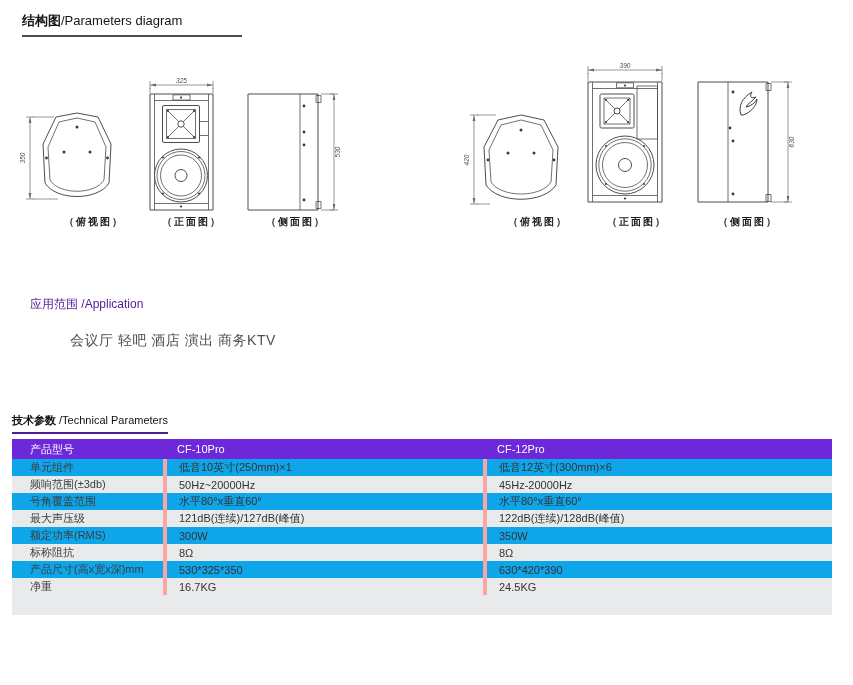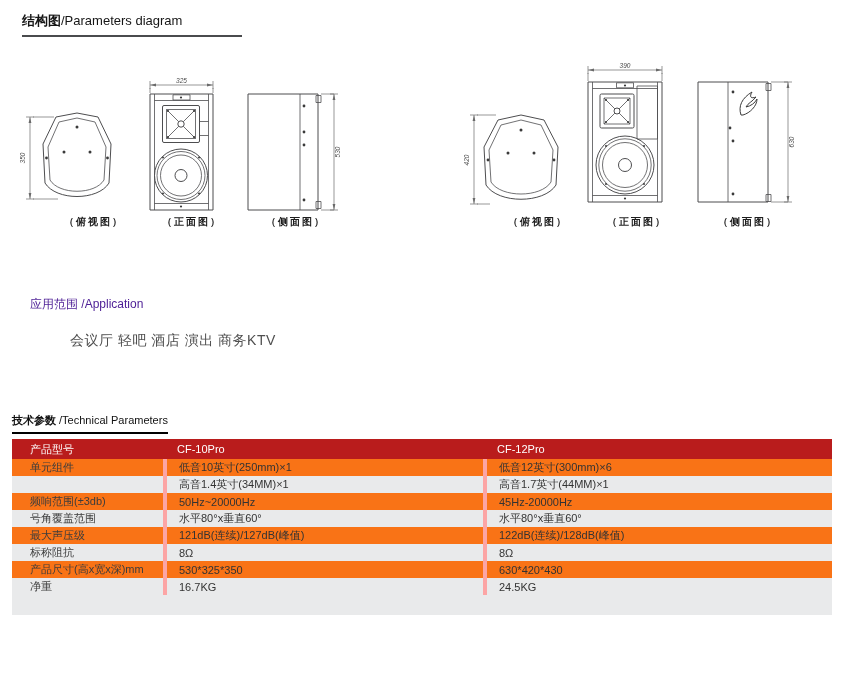--- a/index.html
+++ b/index.html
@@ -10,21 +10,21 @@
   
   .struct-title{
     position:absolute;left:22px;top:12px;width:220px;padding-bottom:5px;
     border-bottom:2px solid #4a4b4d;font-size:13px;color:#151515;white-space:nowrap;
   }
   .struct-title .zh{font-weight:bold;}
   .app-title{position:absolute;left:30px;top:296px;font-size:12px;color:#4c1d95;}
   .app-content{position:absolute;left:30px;top:332px;font-size:14px;color:#4f4f4f;letter-spacing:0.5px;margin-left:40px;}
   .tech-title{
     position:absolute;left:12px;top:413px;display:inline-block;padding-bottom:4px;
-    border-bottom:2px solid #000000;font-size:11px;color:#111;white-space:nowrap;
+    border-bottom:2px solid #4c1d95;font-size:11px;color:#111;white-space:nowrap;
   }
   .tech-title .zh{font-weight:bold;}
   
   .view-caption{
     position:absolute;top:215px;font-size:10px;font-weight:700;letter-spacing:2px;
     color:#1d1d1d;text-align:right;white-space:nowrap;
   }
   #cap1{left:28px;width:96px;}
   #cap2{left:142px;width:80px;}
   #cap3{left:242px;width:84px;}
@@ -33,25 +33,25 @@
   #cap6{left:692px;width:86px;}
   
   .diagram-svg{position:absolute;left:0;top:48px;}
   .diagram-svg *{vector-effect:non-scaling-stroke;}
   
   .tech-table{
     position:absolute;left:12px;top:439px;width:820px;border-collapse:collapse;
     font-size:11px;color:#333;table-layout:fixed;
   }
   .tech-table th{
-    background:#b91c1c;color:#ffffff;font-weight:normal;text-align:left;
+    background:#6d28d9;color:#ffffff;font-weight:normal;text-align:left;
     height:20px;padding:0 0 0 12px;font-size:11px;
   }
   .tech-table th.col-a{padding-left:18px;}
-  .tech-table td{height:17px;padding:0 0 0 12px;background:#f97316;overflow:hidden;white-space:nowrap;}
+  .tech-table td{height:17px;padding:0 0 0 12px;background:#0ea5e9;overflow:hidden;white-space:nowrap;}
   .tech-table td.col-a{padding-left:18px;color:#3c3c3c;}
   .tech-table col.c-a{width:153px;}
   .tech-table col.c-b{width:320px;}
   .tech-table col.c-c{width:347px;}
   .tech-table tbody tr:nth-child(even) td{background:#e9eaeb;}
   .tech-table tbody td.col-b,.tech-table tbody td.col-c{border-left:4px solid #fca5a5;}
   .tech-table tfoot td{background:#e9eaeb;height:20px;}
 </style>
 </head>
 <body>
@@ -279,48 +279,48 @@
         <th class="col-c">CF-12Pro</th>
       </tr>
     </thead>
     <tbody>
       <tr>
         <td class="col-a">单元组件</td>
         <td class="col-b">低音10英寸(250mm)×1</td>
         <td class="col-c">低音12英寸(300mm)×6</td>
       </tr>
       <tr>
-        <td class="col-a"></td>
-        <td class="col-b">高音1.4英寸(34MM)×1</td>
-        <td class="col-c">高音1.7英寸(44MM)×1</td>
-      </tr>
-      <tr>
         <td class="col-a">频响范围(±3db)</td>
         <td class="col-b">50Hz~20000Hz</td>
         <td class="col-c">45Hz-20000Hz</td>
       </tr>
       <tr>
         <td class="col-a">号角覆盖范围</td>
         <td class="col-b">水平80°x垂直60°</td>
         <td class="col-c">水平80°x垂直60°</td>
       </tr>
       <tr>
         <td class="col-a">最大声压级</td>
         <td class="col-b">121dB(连续)/127dB(峰值)</td>
         <td class="col-c">122dB(连续)/128dB(峰值)</td>
       </tr>
       <tr>
+        <td class="col-a">额定功率(RMS)</td>
+        <td class="col-b">300W</td>
+        <td class="col-c">350W</td>
+      </tr>
+      <tr>
         <td class="col-a">标称阻抗</td>
         <td class="col-b">8Ω</td>
         <td class="col-c">8Ω</td>
       </tr>
       <tr>
         <td class="col-a">产品尺寸(高x宽x深)mm</td>
         <td class="col-b">530*325*350</td>
-        <td class="col-c">630*420*430</td>
+        <td class="col-c">630*420*390</td>
       </tr>
       <tr>
         <td class="col-a">净重</td>
         <td class="col-b">16.7KG</td>
         <td class="col-c">24.5KG</td>
       </tr>
     </tbody>
     <tfoot>
       <tr>
         <td colspan="3"></td>

